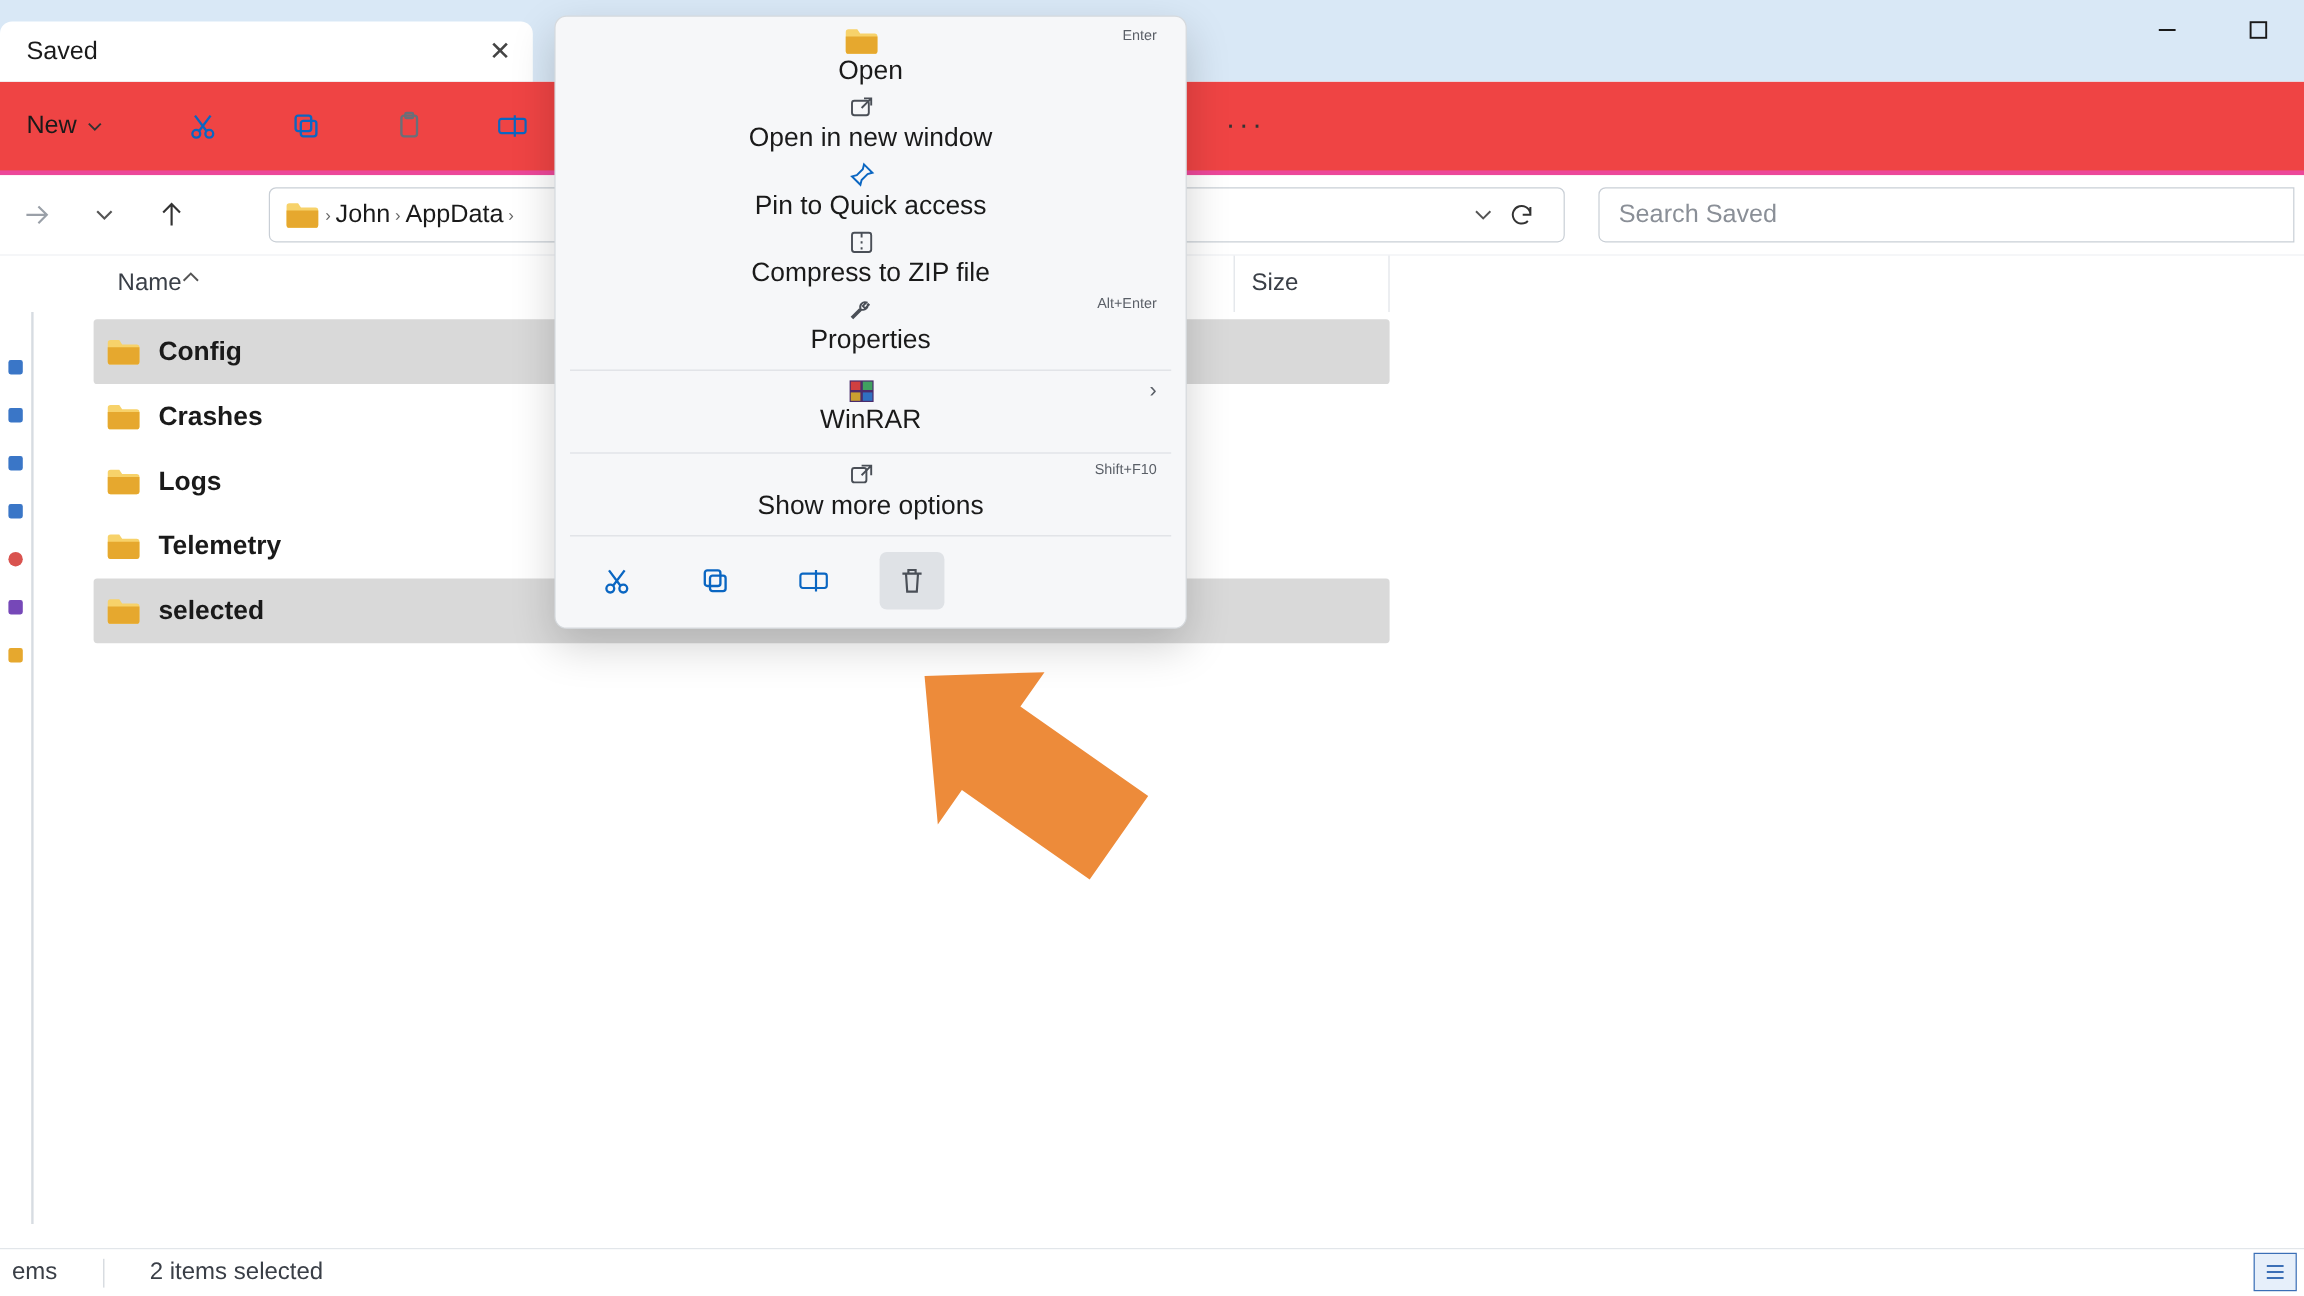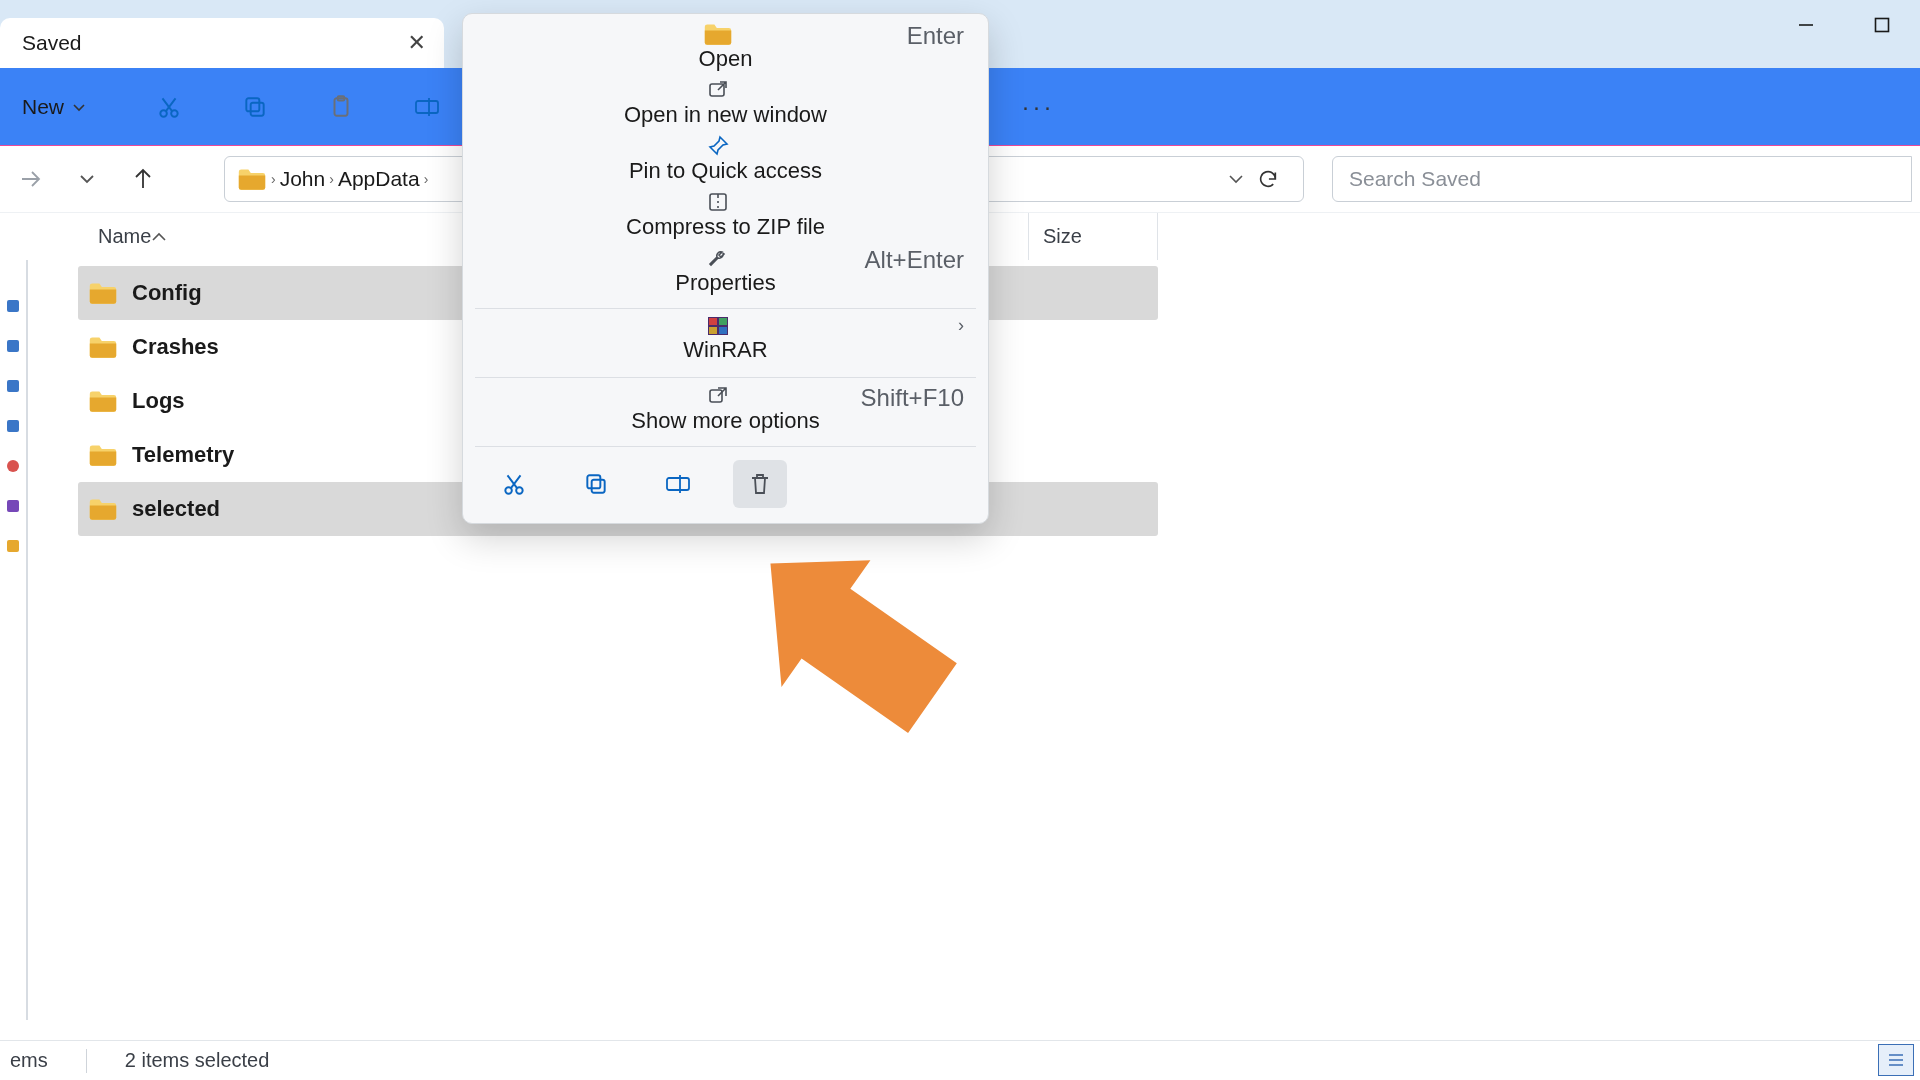--- a/index.html
+++ b/index.html
@@ -7,54 +7,54 @@
 
 
 .title-bar { height: 68px; background: #d9e8f6; display: flex; align-items: flex-end; position: relative; }
 .tab { background: #ffffff; border-radius: 10px 10px 0 0; height: 50px; margin-left: 0; width: 444px; display: flex; align-items: center; padding: 0 22px; font-size: 21px; color: #1a1a1a; position: relative; }
 .tab .close { position: absolute; right: 18px; font-size: 22px; color: #444; }
 .new-tab { width: 60px; height: 50px; display: flex; align-items: center; justify-content: center; font-size: 26px; color: #333; }
 .win-controls { position: absolute; right: 0; top: 0; display: flex; height: 50px; align-items: center; }
 .win-btn { width: 76px; height: 50px; display: flex; align-items: center; justify-content: center; }
 
 
-.toolbar { height: 78px; background: #3b82f6; display: flex; align-items: center; padding: 0 8px; border-bottom: 1px solid #ec4899; }
+.toolbar { height: 78px; background: #ef4444; display: flex; align-items: center; padding: 0 8px; border-bottom: 4px solid #ec4899; }
 .tb-new { display: flex; align-items: center; padding: 8px 14px; font-size: 21px; color: #1a1a1a; border-radius: 6px; }
 .tb-new svg { margin-right: 2px; }
 .tb-icon { width: 62px; height: 56px; display: flex; align-items: center; justify-content: center; border-radius: 6px; }
 .tb-more { width: 60px; display: flex; align-items: center; justify-content: center; font-size: 24px; color: #333; letter-spacing: 3px; margin-left: 550px; }
 
 
 .addr-bar { height: 66px; display: flex; align-items: center; padding: 0 8px; gap: 10px; background: #ffffff; }
 .nav-btn { width: 46px; height: 46px; display: flex; align-items: center; justify-content: center; color: #555; }
 .addr-box { flex: 0 0 1080px; height: 46px; border: 1px solid #c9cfd6; border-radius: 6px; display: flex; align-items: center; padding: 0 12px; font-size: 21px; color: #1a1a1a; margin-left: 48px; }
 .addr-box .crumb { display: flex; align-items: center; gap: 10px; }
 .addr-box .chev { color: #666; font-size: 14px; margin: 0 4px; }
 .addr-refresh { width: 46px; height: 46px; display: flex; align-items: center; justify-content: center; }
 .search-box { margin-left: 18px; flex: 1; height: 46px; border: 1px solid #c9cfd6; border-left: 1px solid #c9cfd6; border-radius: 6px 0 0 6px; display: flex; align-items: center; padding: 0 16px; font-size: 21px; color: #8a8f97; }
 
 
 .col-headers { height: 48px; display: flex; align-items: center; padding-left: 98px; color: #3a3f47; font-size: 20px; border-top: 1px solid #eef1f4; }
-.col-name { width: 260px; display: flex; align-items: center; }
+.col-name { width: 260px; display: flex; align-items: flex-start; }
 .col-size { margin-left: 670px; width: 130px; border-left: 1px solid #dfe3e8; border-right: 1px solid #dfe3e8; padding-left: 14px; height: 100%; display: flex; align-items: center; }
 
 
 .file-area { display: flex; font-weight: bold; }
 .left-gutter { width: 28px; background: #fff; border-right: 2px solid #d7dce2; height: 760px; display: flex; flex-direction: column; gap: 28px; padding-top: 40px; align-items: center; }
 .gutter-dot { width: 12px; height: 12px; border-radius: 2px; }
 .file-list { flex: 1; padding: 6px 50px 0 50px; }
 .file-row { height: 54px; display: flex; align-items: center; font-size: 22px; color: #1a1a1a; border-radius: 3px; padding-left: 10px; gap: 14px; width: 1080px; }
 .file-row.selected { background: #d9d9d9; }
 .folder-icon { width: 30px; height: 24px; }
 
 
 .context-menu { position: absolute; left: 462px; top: 13px; width: 527px; background: #f6f7f9; border: 1px solid #d6dade; border-radius: 10px; box-shadow: 0 14px 36px rgba(0,0,0,0.18); padding: 8px 0; }
 .cm-item { height: 56px; display: flex; align-items: center; padding: 0 24px; font-size: 22px; color: #1a1a1a; position: relative; flex-direction: column; }
 .cm-item .cm-icon { width: 34px; display: flex; justify-content: center; margin-right: 16px; }
-.cm-item .cm-short { position: absolute; right: 24px; color: #5a5f67; font-size: 24px; }
+.cm-item .cm-short { position: absolute; right: 24px; color: #5a5f67; font-size: 12px; }
 .cm-item .cm-sub { position: absolute; right: 24px; color: #5a5f67; font-size: 18px; }
 .cm-sep { height: 1px; background: #dcdfe4; margin: 6px 12px; }
 .cm-action-row { height: 62px; display: flex; align-items: center; gap: 28px; padding: 0 24px; }
 .cm-action-btn { width: 54px; height: 48px; display: flex; align-items: center; justify-content: center; border-radius: 6px; }
 .cm-action-btn.hover { background: #dfe2e6; }
 
 
 .arrow-annot { position: absolute; left: 700px; top: 570px; }
 
 

